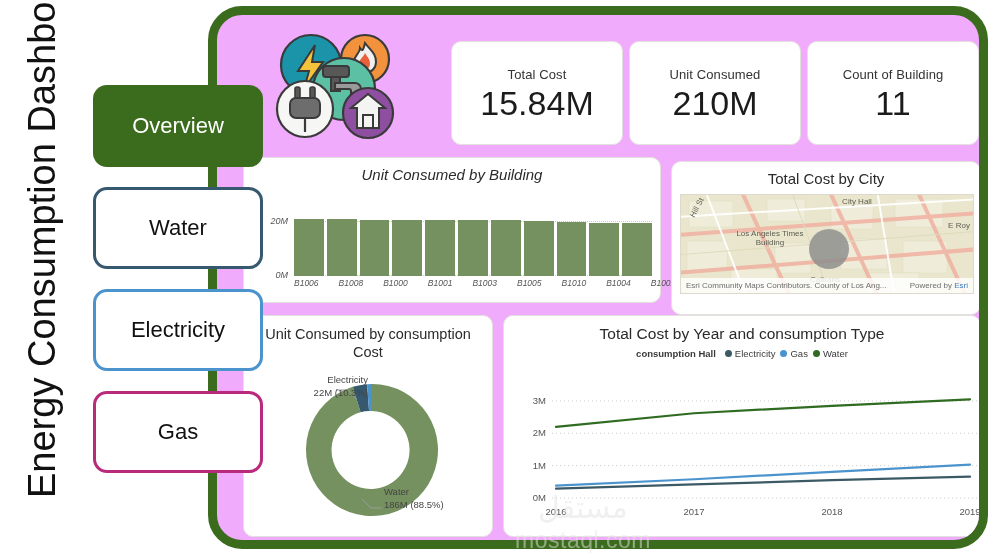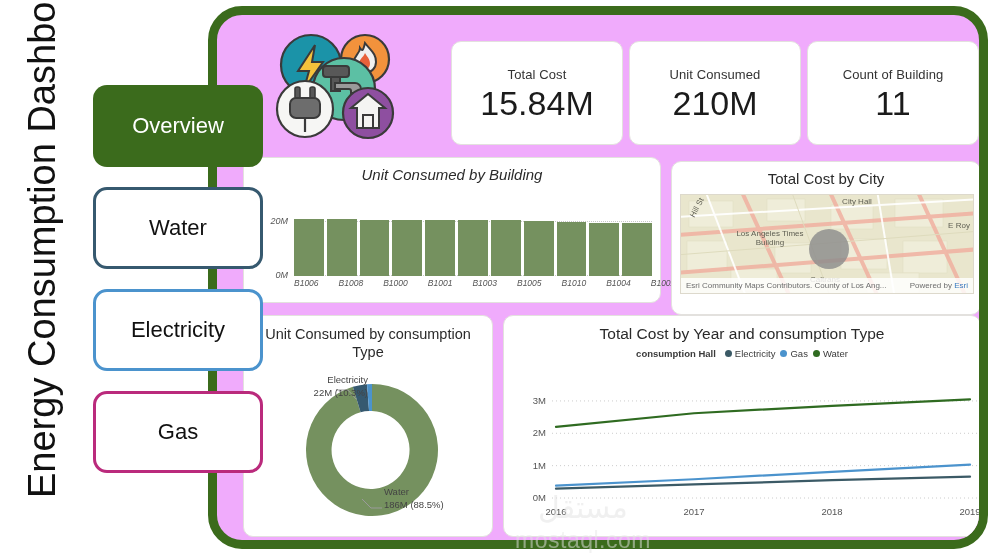--- a/index.html
+++ b/index.html
@@ -257,21 +257,21 @@
         <span>Esri Community Maps Contributors. County of Los Ang...</span>
         <span>
           <span>Powered by</span>
           <span class="esri-link">Esri</span>
         </span>
       </div>
     </div>
   </div>
 
   <div class="card" id="donut-card">
-    <div class="panel-title" id="donut-title">Unit Consumed by consumption Type</div>
+    <div class="panel-title" id="donut-title">Unit Consumed by consumption Cost</div>
     <div id="donut-wrap">
       <svg width="250" height="168" viewBox="0 0 250 168" style="position:absolute;left:0;top:0;">
         <g transform="translate(128,82)">
 
           <path fill="#75915f" d="M 0 -66 A 66 66 0 1 1 -19.12 -63.17 L -11.42 -37.73 A 39 39 0 1 0 0 -39 Z"></path>
           <path fill="#36596f" d="M -19.12 -63.17 A 66 66 0 0 1 -4.98 -65.81 L -2.94 -38.89 A 39 39 0 0 0 -11.42 -37.73 Z"></path>
           <path fill="#4b93cd" d="M -4.98 -65.81 A 66 66 0 0 1 0 -66 L 0 -39 A 39 39 0 0 0 -2.94 -38.89 Z"></path>
         </g>
         <g class="leader">
           <path d="M92 22 L104 22 L112 31"></path>

